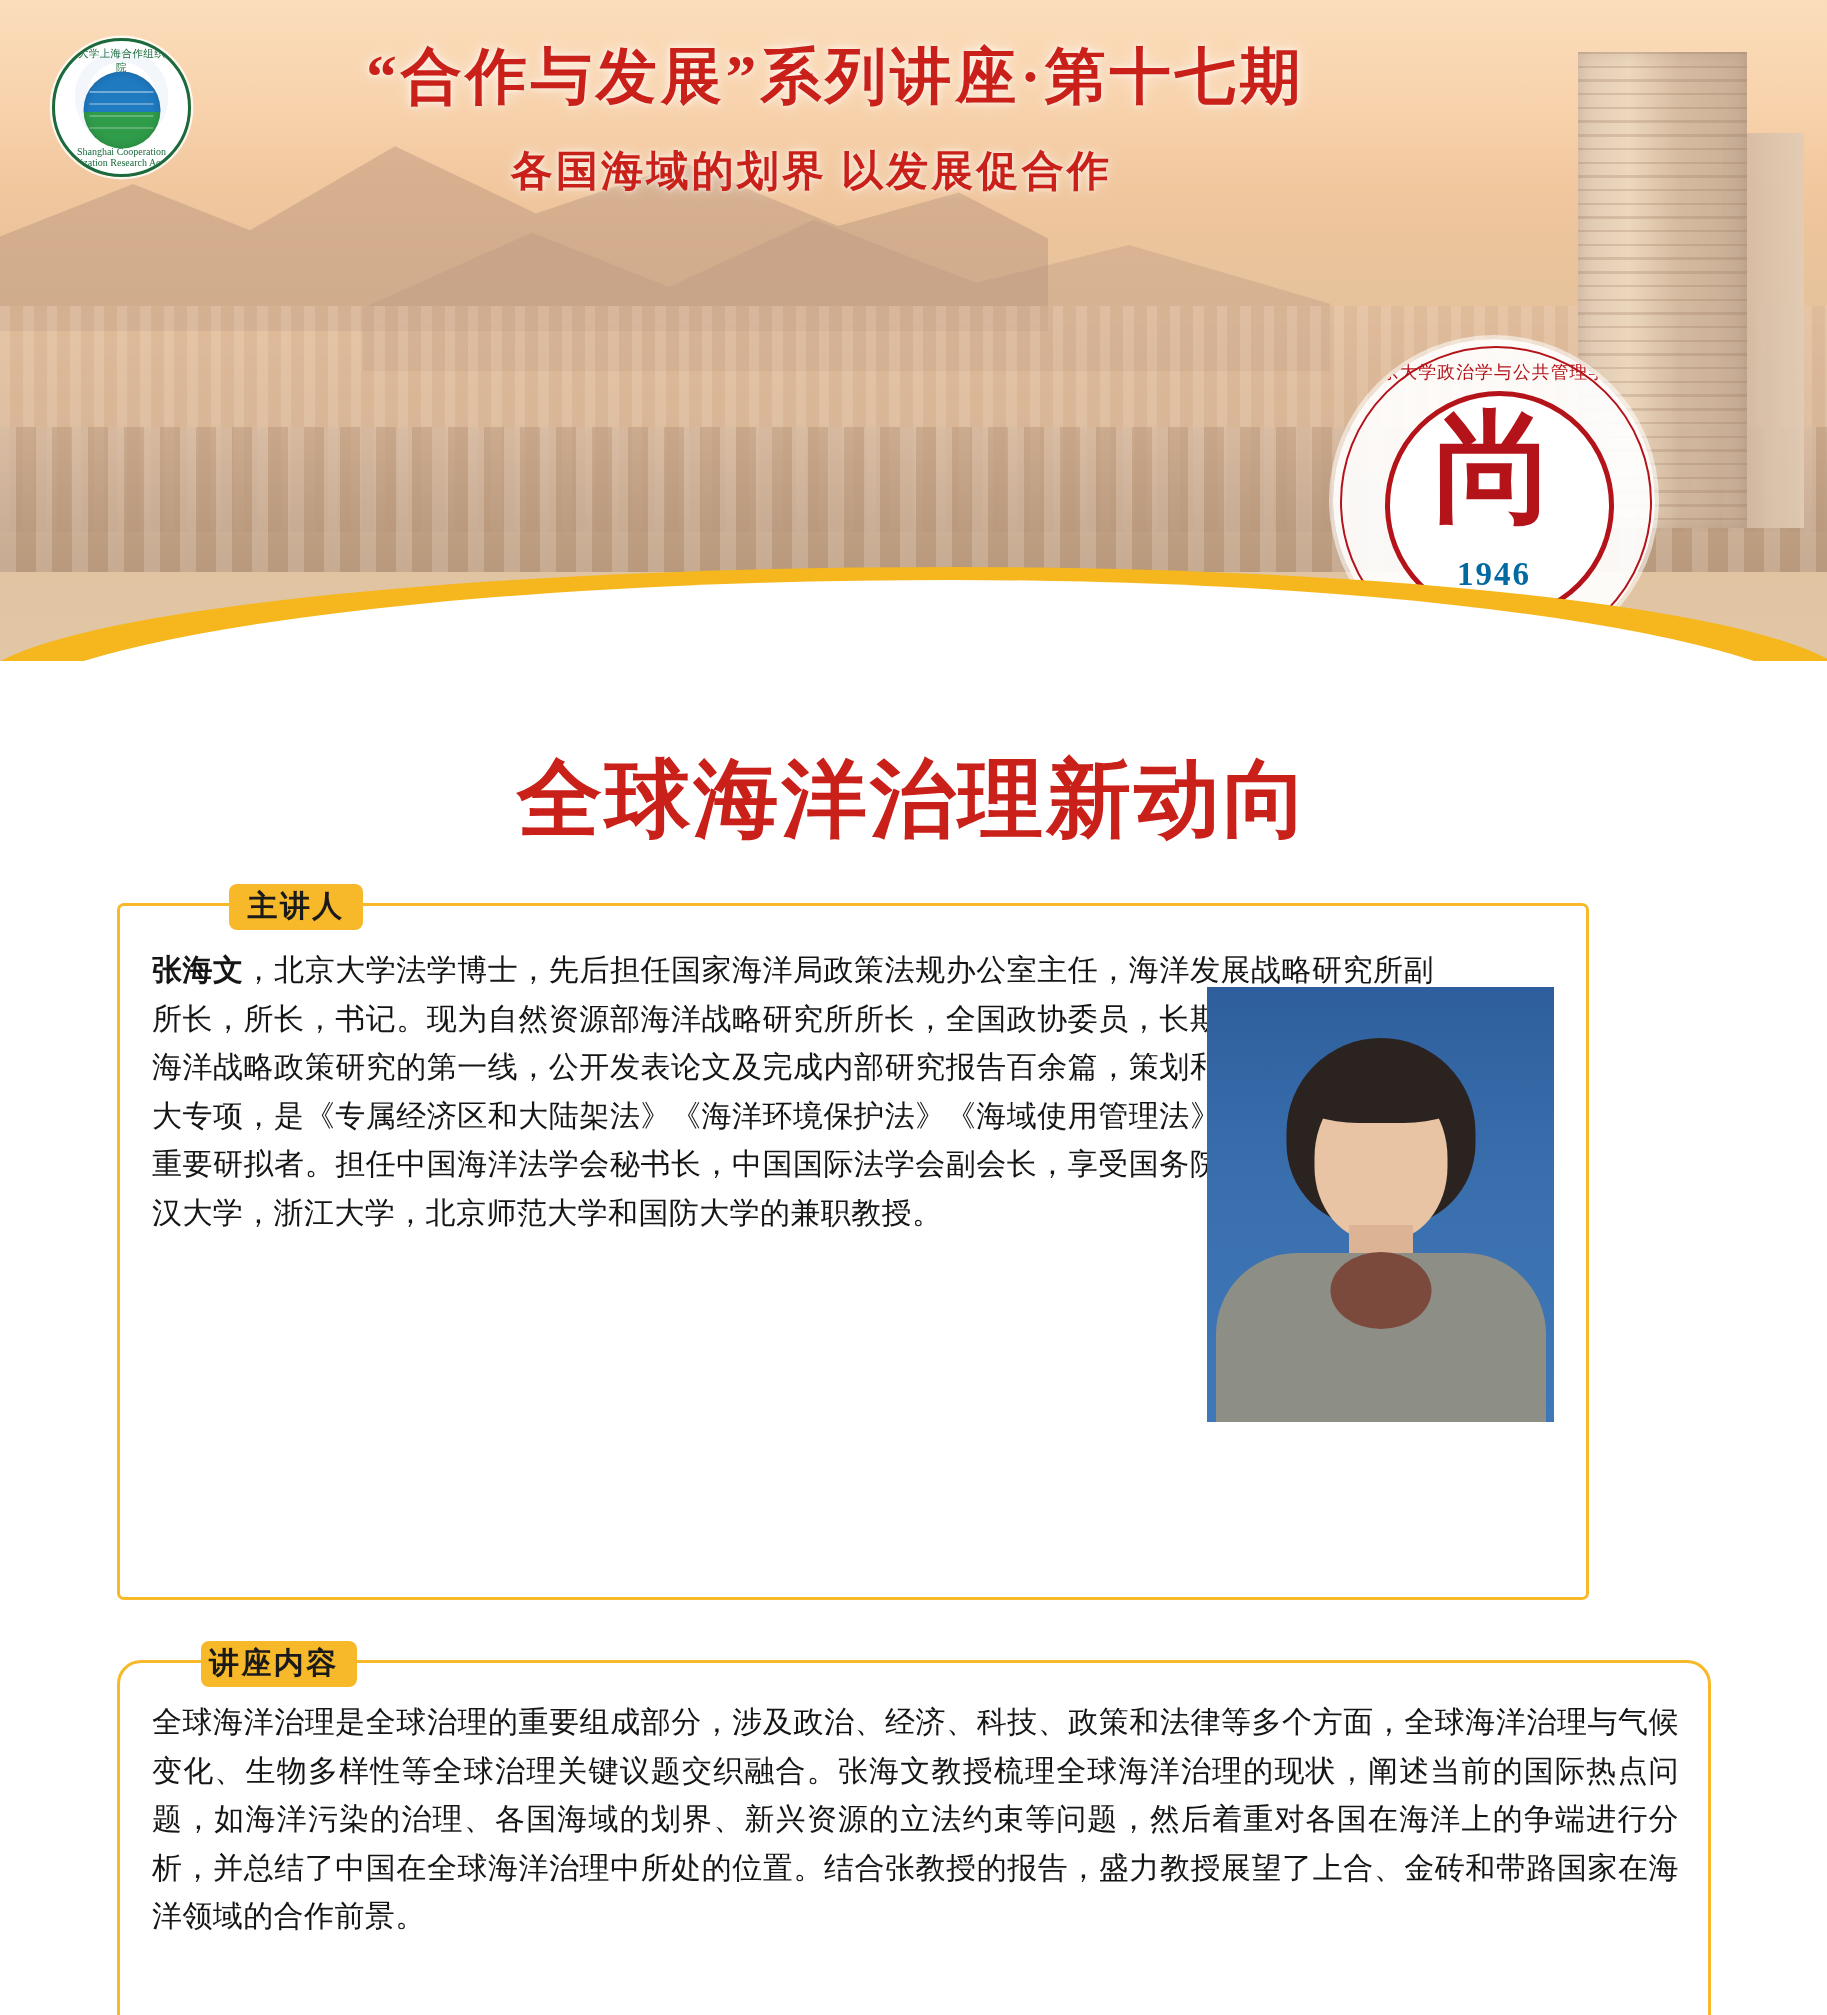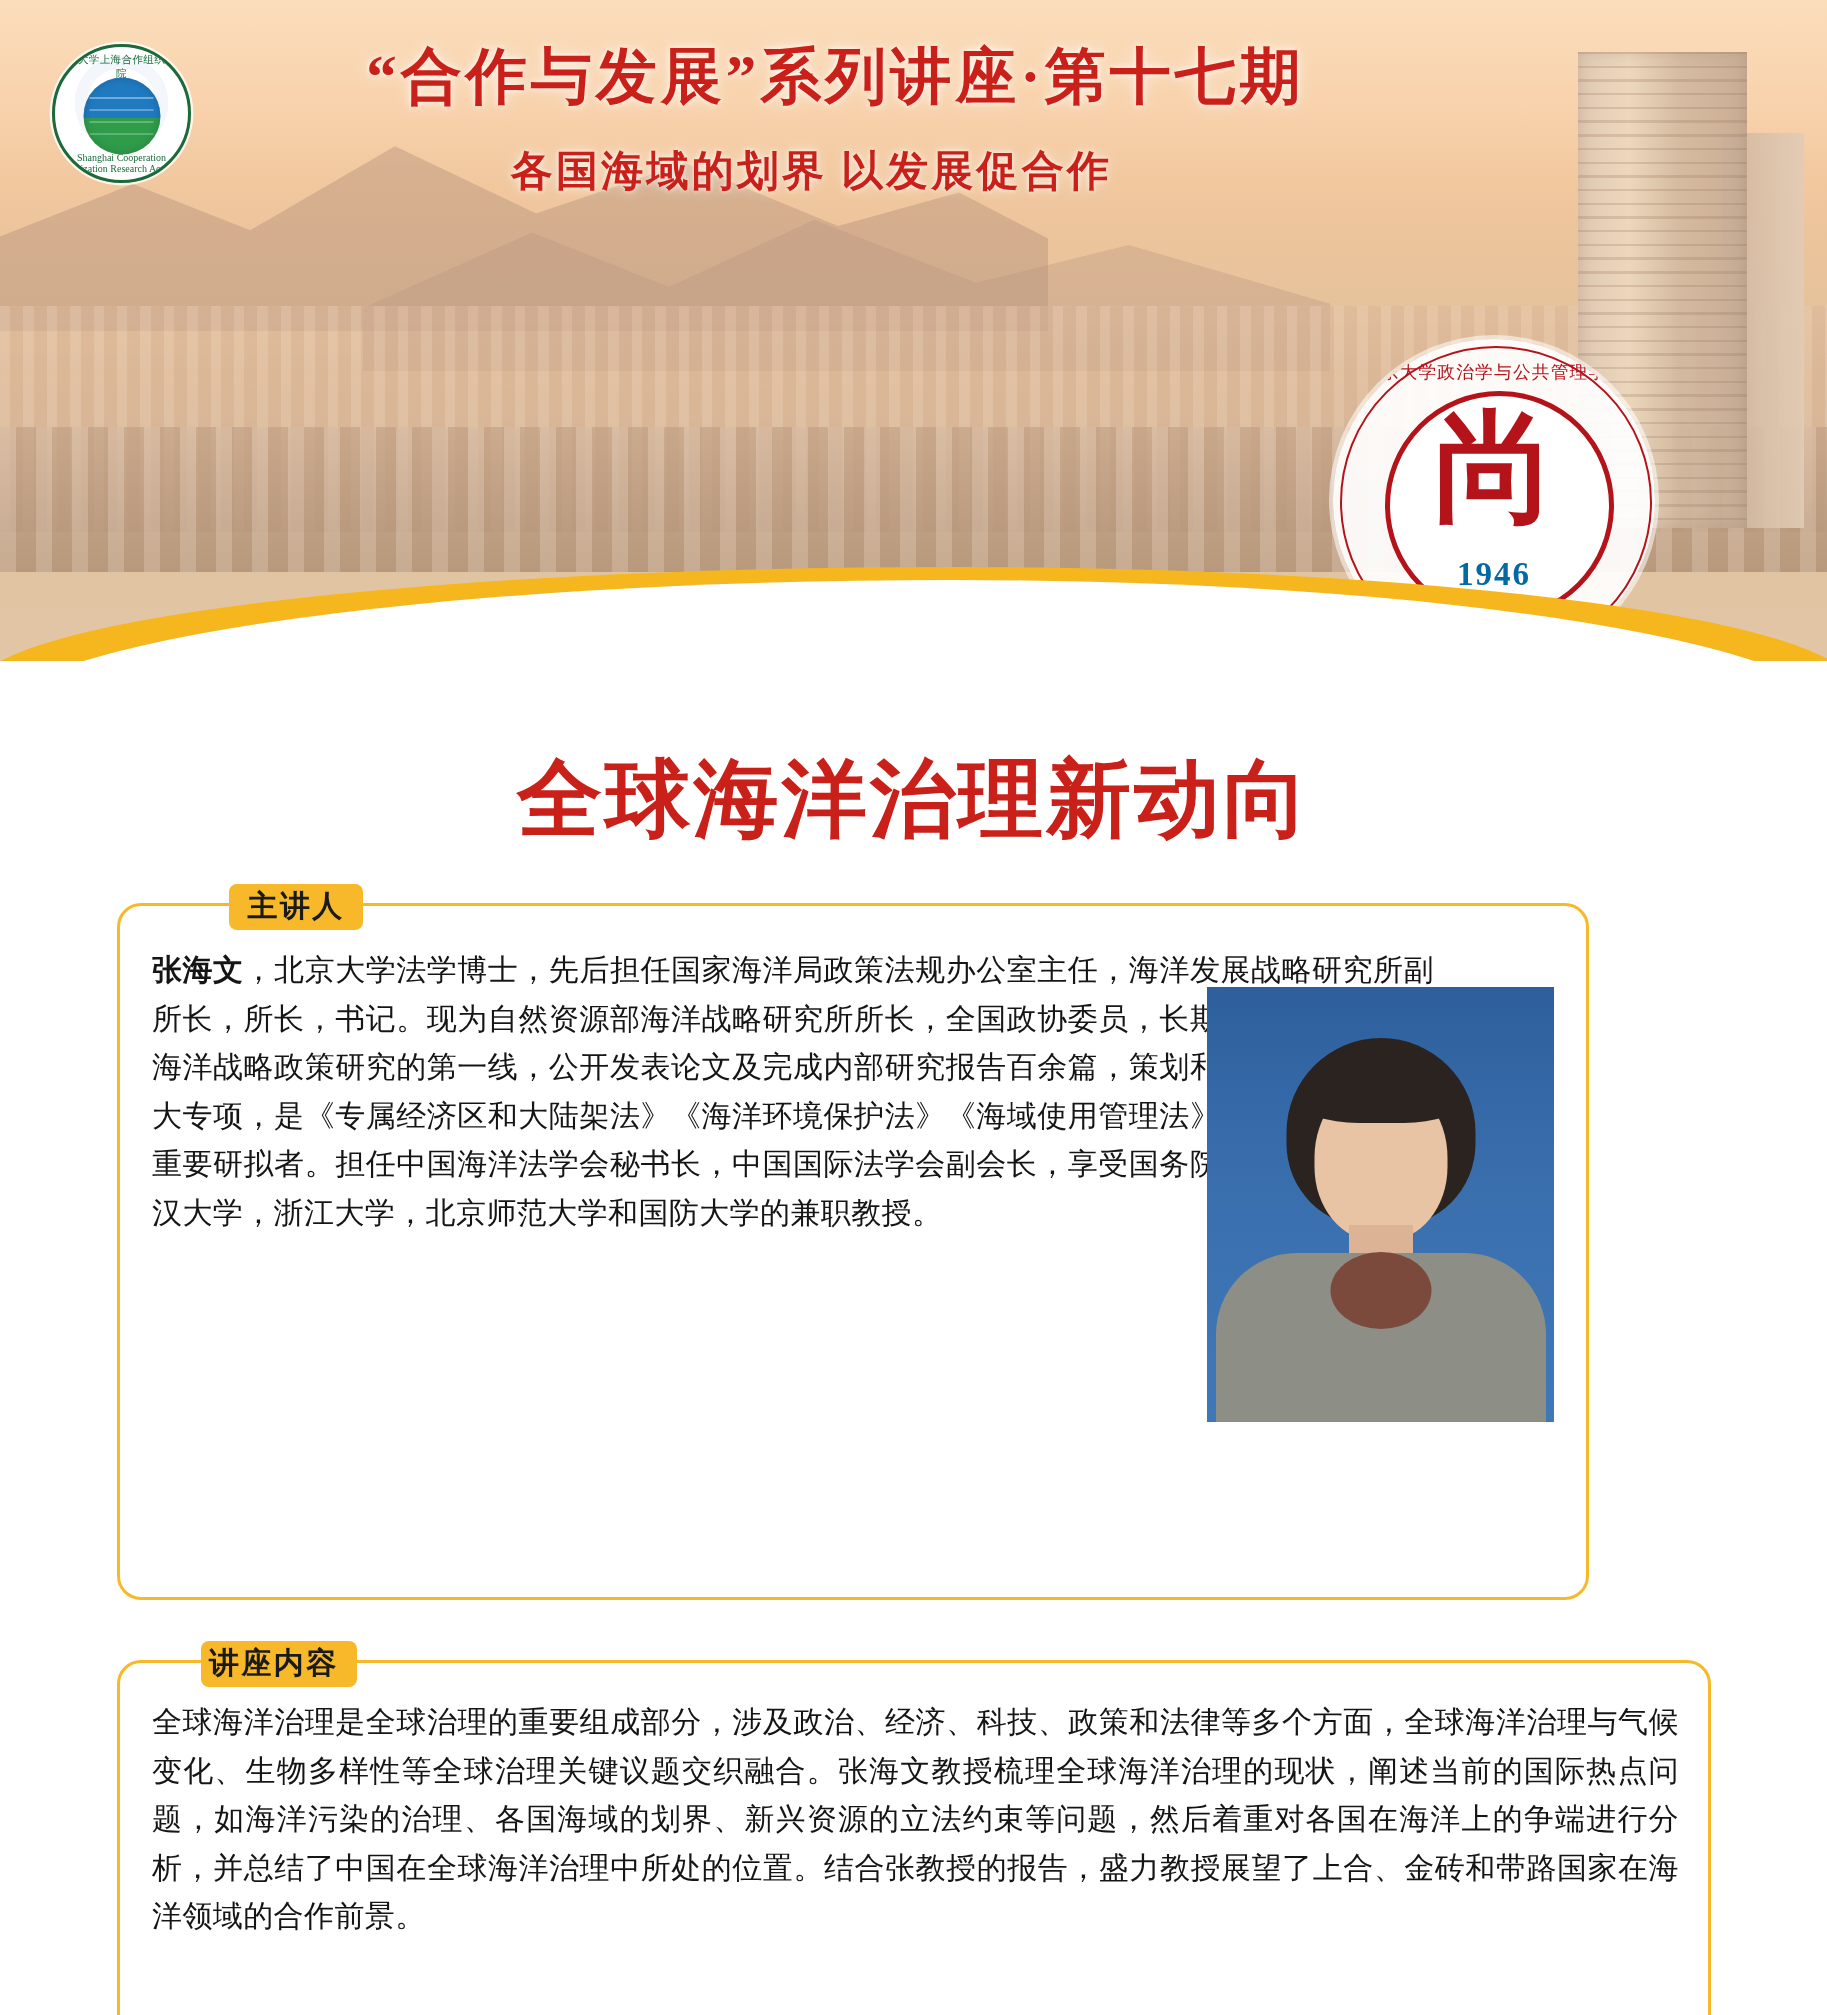--- a/index.html
+++ b/index.html
@@ -133,21 +133,21 @@
     font-size: 42px;
     letter-spacing: 3.2px;
     color: #c9201a;
     text-shadow: 0 0 5.6px rgba(255,255,255,0.85), 0 0 14.5px rgba(255,255,255,0.6);
     white-space: nowrap;
   }
 
   
   .sco-logo {
     position: absolute;
-    left: 52px; top: 44px;
+    left: 52px; top: 38px;
     width: 133px; height: 133px;
     border-radius: 50%;
     background: radial-gradient(circle at 50% 42%, #ffffff 0 34%, #f3f7fb 34% 46%, #ffffff 46% 100%);
     border: 3.6px solid #1a6a3c;
     box-shadow: 0 0 0 2.4px rgba(255,255,255,0.8);
     overflow: hidden;
   }
   .sco-logo .globe {
     position: absolute;
     left: 50%; top: 52%;
@@ -305,21 +305,21 @@
   }
   .card-body {
     font-size: 30px;
     line-height: 1.62;
     color: #151515;
     text-align: justify;
     letter-spacing: 0.4px;
   }
   .card-body b { font-weight: bold; }
 
-  #card-speaker { left: 117px; top: 903px; width: 1472px; height: 697px; }
+  #card-speaker { left: 117px; top: 903px; width: 1472px; height: 697px; border-radius: 7px; }
   #card-speaker .card-label { left: 109px; }
   #card-speaker .card-body {
     position: absolute;
     left: 32px; top: 40px; width: 1282px;
   }
   .speaker-photo {
     position: absolute;
     right: 32px; top: 81px;
     width: 347px; height: 435px;
     background: linear-gradient(to bottom, #2e5f9c 0%, #3a6fae 46%, #3f78b8 100%);

